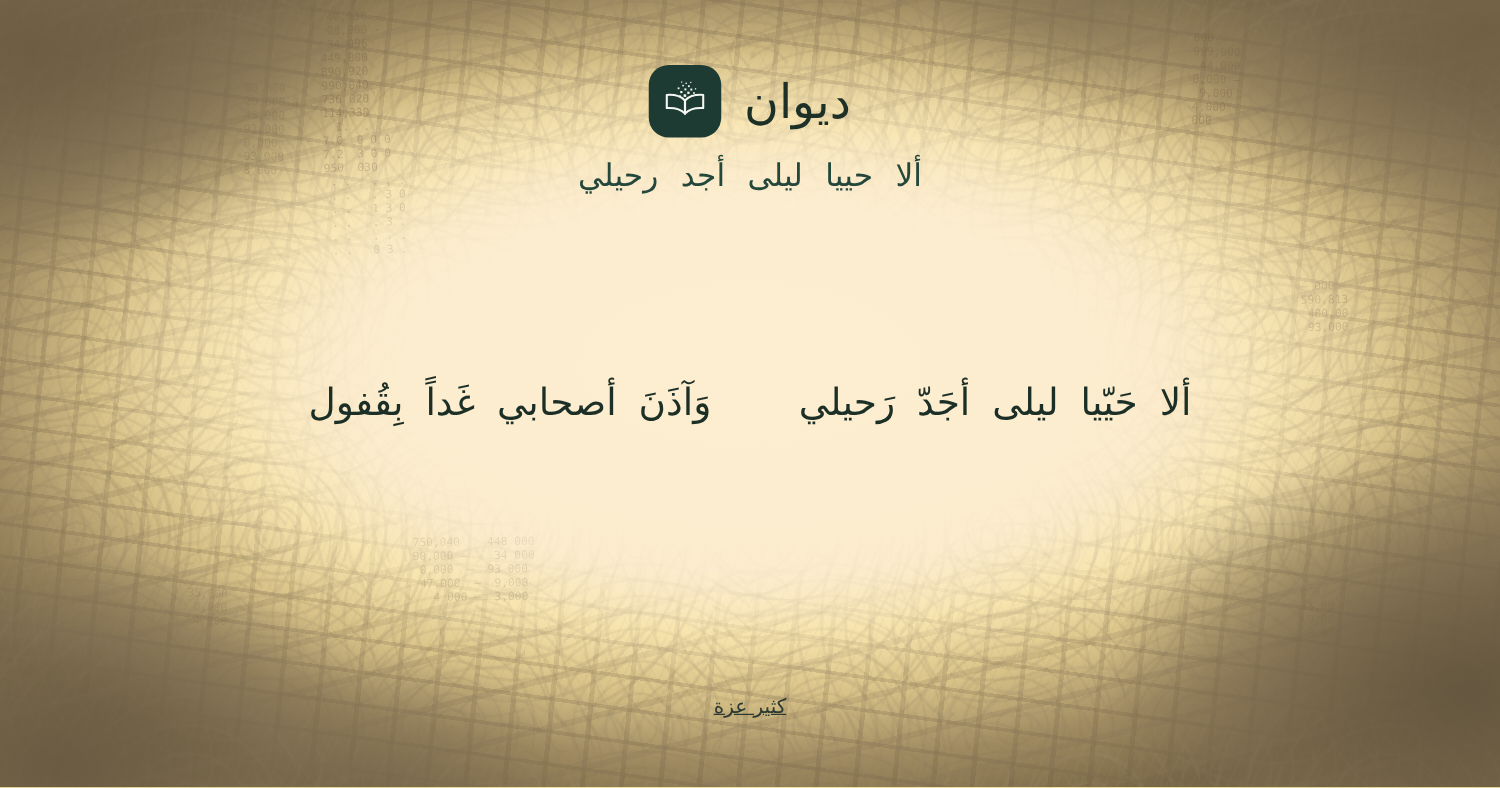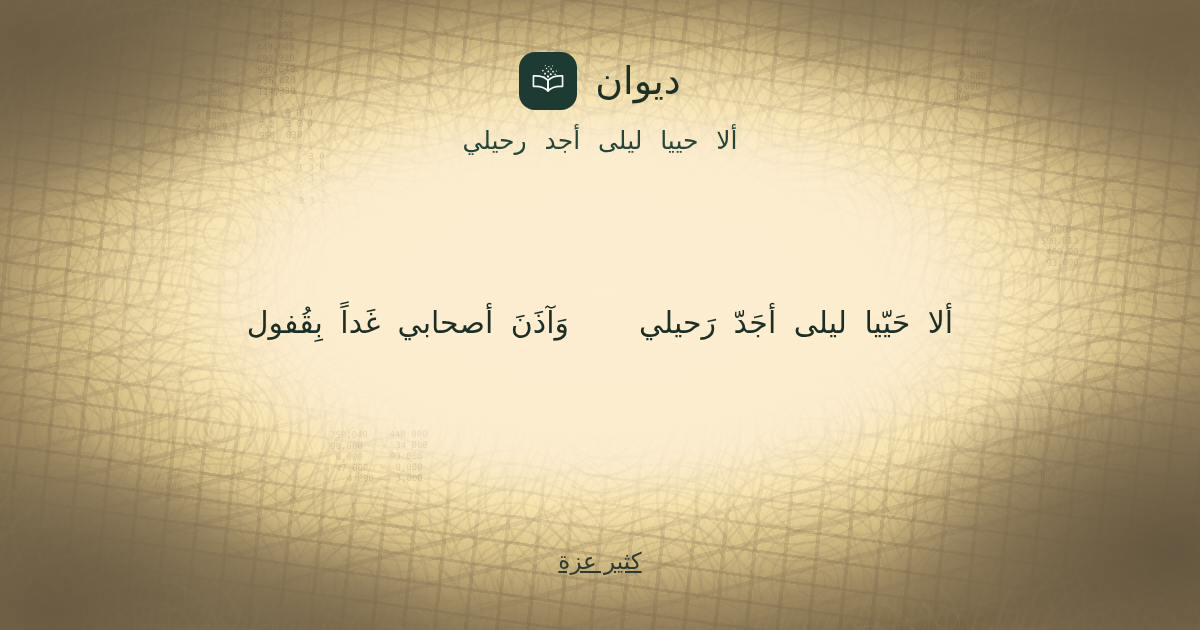--- a/index.html
+++ b/index.html
@@ -184,21 +184,21 @@
     position: absolute;
     left: 0;
     right: 0;
     bottom: 56px;
     display: flex;
     flex-direction: column;
     align-items: center;
     gap: 6px;
   }
   #poet-name {
-    font-size: 23px;
+    font-size: 16px;
     color: #2d3a31;
     direction: rtl;
     text-decoration: underline;
   }
   #site-url {
     font-size: 19px;
     color: #6e6e62;
     letter-spacing: 4.5px;
     font-family: "DejaVu Sans", "Liberation Sans", sans-serif;
   }

